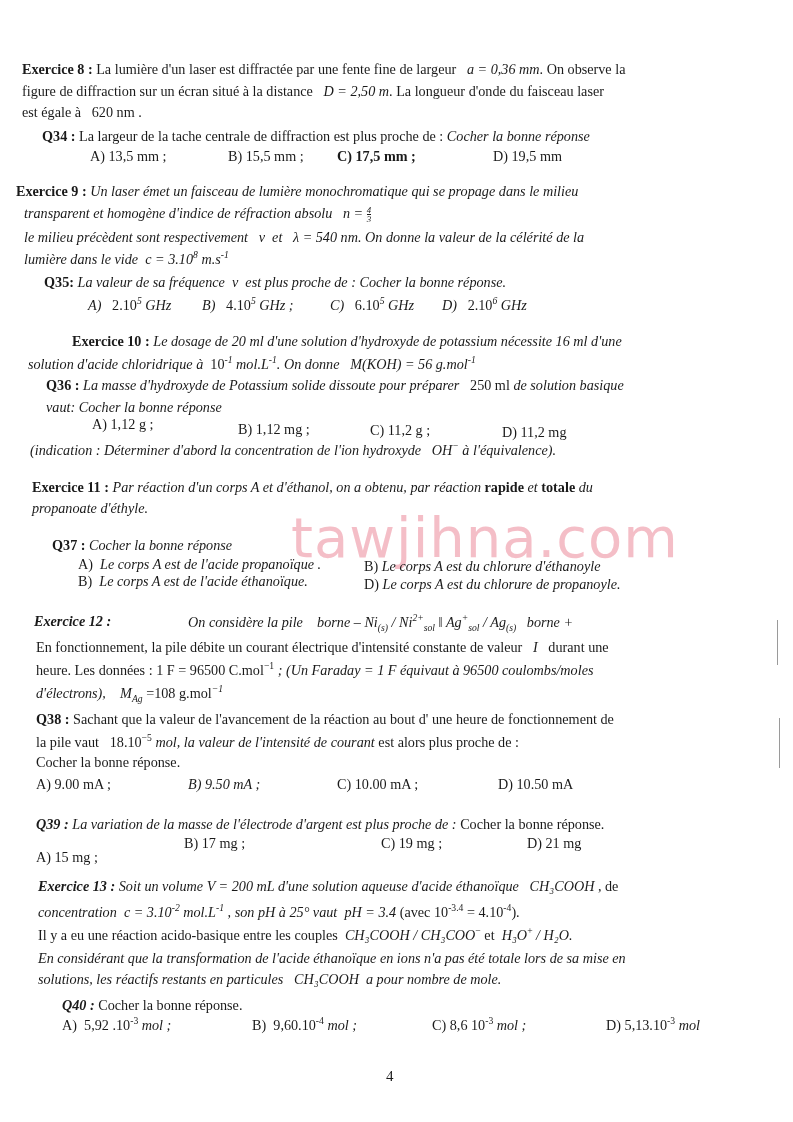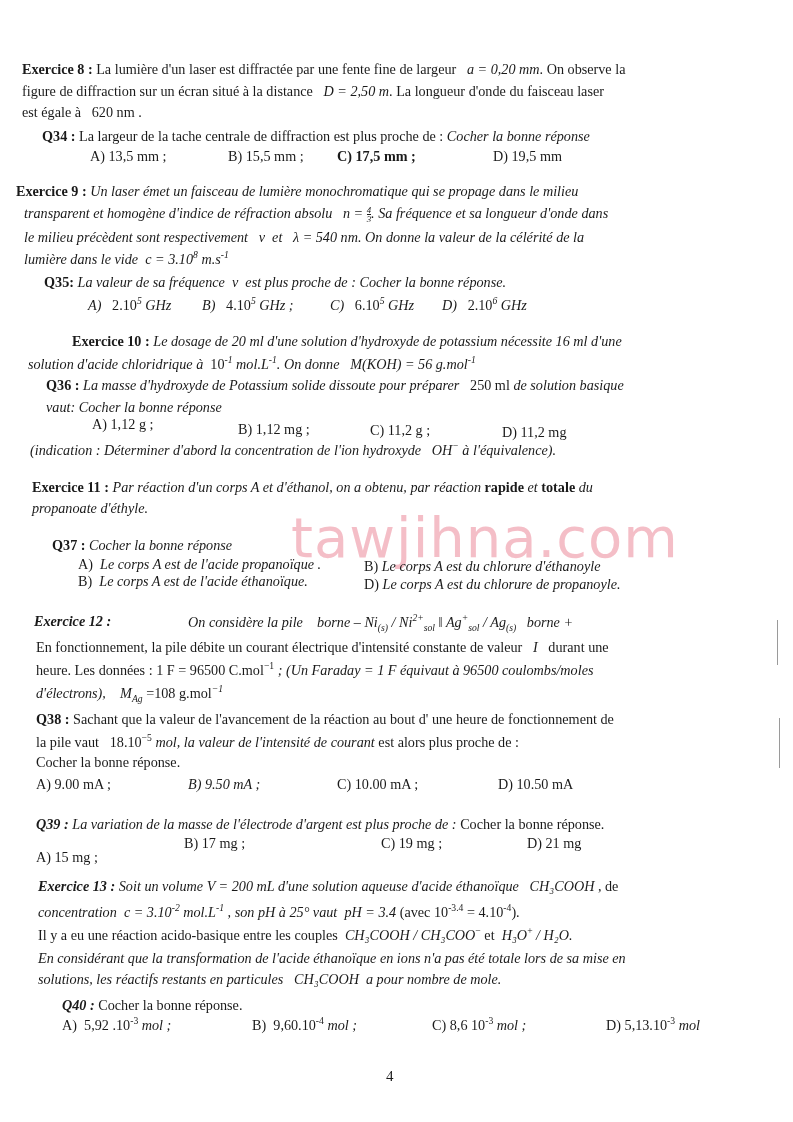--- a/index.html
+++ b/index.html
@@ -25,21 +25,21 @@
 
 <div class="watermark">tawjihna.com</div>
 
 <div class="vline" style="left:777px; top:620px; height:45px;"></div>
 <div class="vline" style="left:779px; top:718px; height:50px;"></div>
 
 <section>
   <div class="abs" style="left:22px; top:60px;">
     <span class="ex-title">Exercice 8 :</span>
     <span>La lumière d'un laser est diffractée par une fente fine de largeur</span>
-    &nbsp;&nbsp;<span class="i">a = 0,20 mm</span><span>. On observe la</span>
+    &nbsp;&nbsp;<span class="i">a = 0,36 mm</span><span>. On observe la</span>
   </div>
   <div class="abs" style="left:22px; top:82px;">
     <span>figure de diffraction sur un écran situé à la distance</span>
     &nbsp;&nbsp;<span class="i">D = 2,50 m</span><span>. La longueur d'onde du faisceau laser</span>
   </div>
   <div class="abs" style="left:22px; top:103px;">
     <span>est égale à</span>
     &nbsp;&nbsp;<span>620 nm</span> .
   </div>
   <div class="abs" style="left:42px; top:127px;">
@@ -56,21 +56,21 @@
 </section>
 
 <section class="i">
   <div class="abs" style="left:16px; top:182px;">
     <span class="ex-title" style="font-style:normal;">Exercice 9 :</span>
     <span>Un laser émet un faisceau de lumière monochromatique qui se propage dans le milieu</span>
   </div>
   <div class="abs" style="left:24px; top:204px;">
     <span>transparent et homogène d'indice de réfraction absolu</span>
     &nbsp;&nbsp;<span>n =</span>
-    <span class="frac"><span class="top">4</span><span>3</span></span><span>. Sa fréquence et sa longueur d'onde dans</span>
+    <span class="frac"><span class="top">4</span><span>3</span></span>
   </div>
   <div class="abs" style="left:24px; top:228px;">
     <span>le milieu précèdent sont respectivement</span>
     &nbsp;&nbsp;<span>ν</span>
     &nbsp;<span>et</span>
     &nbsp;&nbsp;<span>λ = 540 nm</span><span>. On donne la valeur de la célérité de la</span>
   </div>
   <div class="abs" style="left:24px; top:250px;">
     <span>lumière dans le vide</span>
     &nbsp;<span>c = 3.10</span><sup>8</sup>

